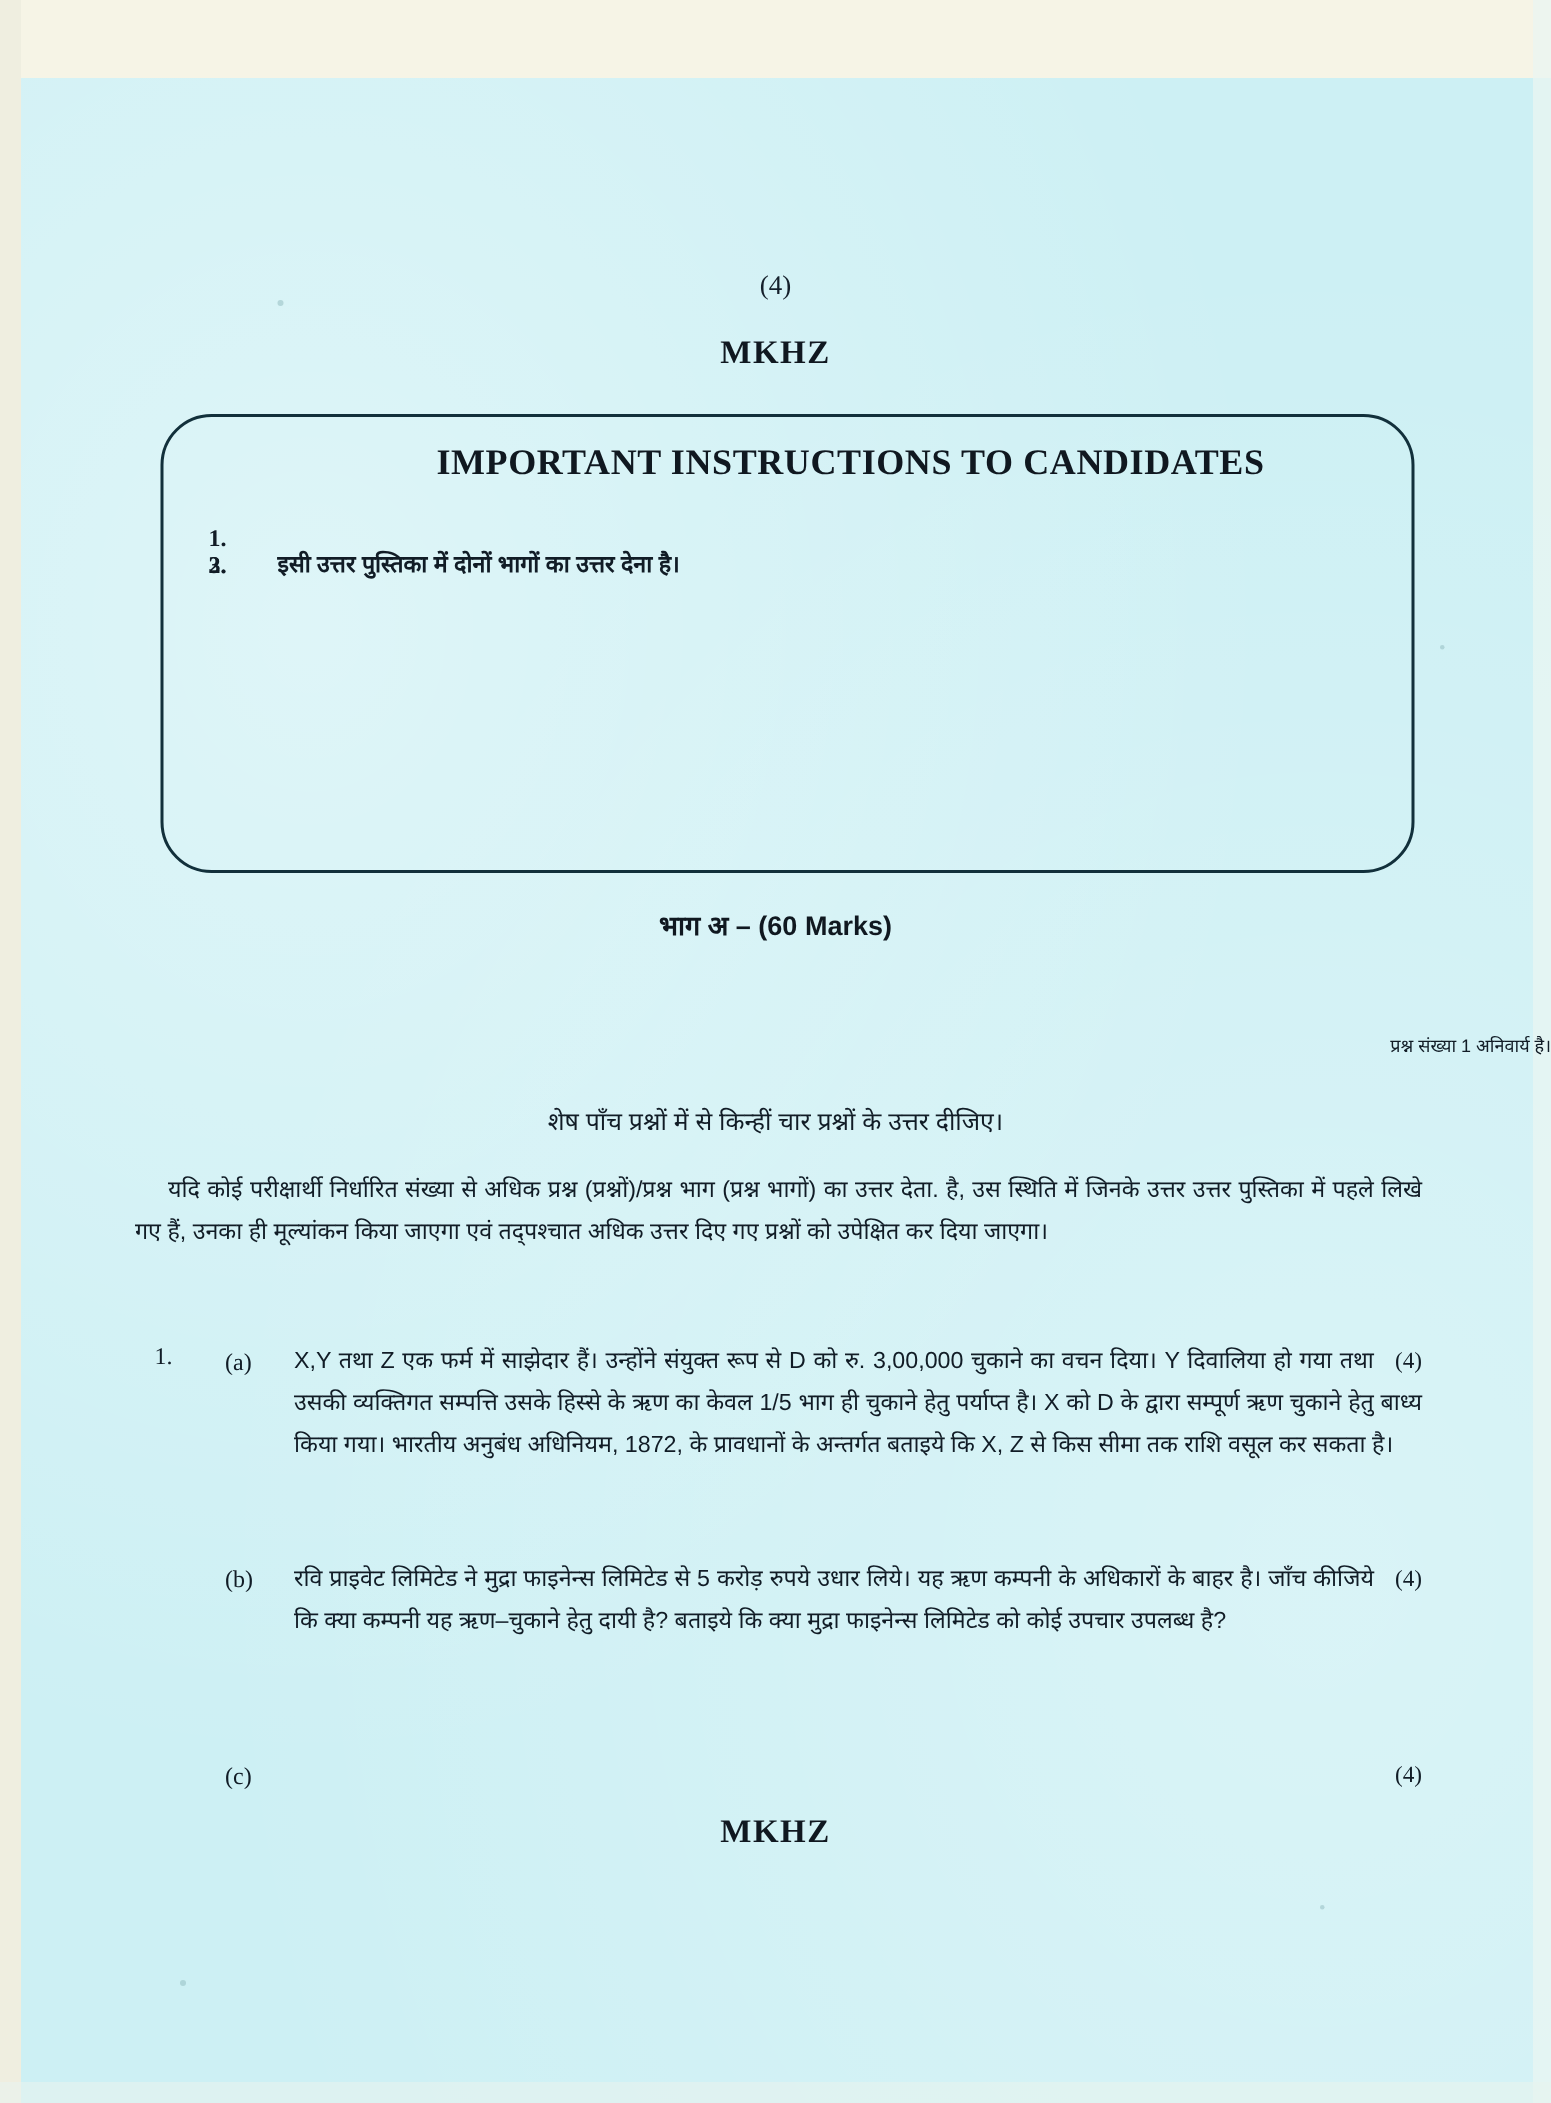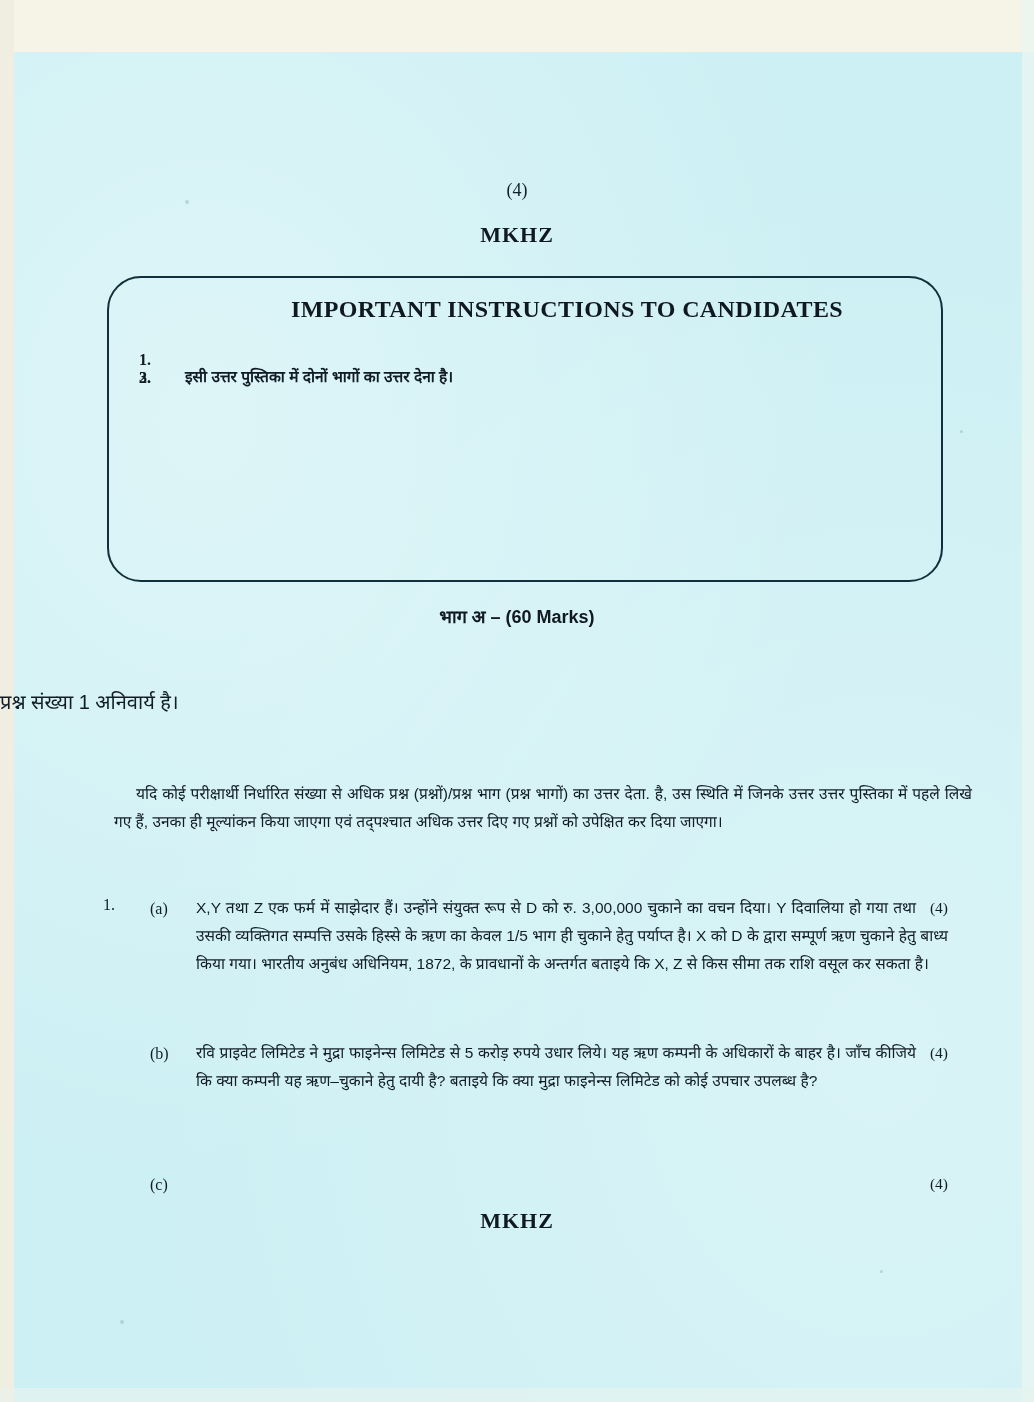--- a/index.html
+++ b/index.html
@@ -141,22 +141,22 @@
     font-size: 18px;
     font-weight: bold;
     font-family: "Liberation Sans", sans-serif;
     color: #101820;
   }
   .note1 {
     position: absolute;
     left: 0;
     top: 688px;
     width: 1034px;
-    text-align: left;
-    font-size: 20px;
+    text-align: right;
+    font-size: 12px;
     font-family: "Liberation Sans", sans-serif;
     color: #111c26;
   }
   .note2 {
     position: absolute;
     left: 0;
     top: 735px;
     width: 1034px;
     text-align: center;
     font-size: 16.5px;
@@ -167,21 +167,20 @@
     position: absolute;
     left: 90px;
     top: 780px;
     width: 858px;
     font-size: 15.5px;
     line-height: 1.82;
     font-family: "Liberation Sans", sans-serif;
     color: #111c26;
     text-align: justify;
     text-indent: 22px;
-    margin-left: 24px;
   }
   .q-number {
     position: absolute;
     left: 103px;
     top: 896px;
     font-size: 16px;
     font-family: "Liberation Serif", serif;
     color: #111c26;
   }
   .q-block {
@@ -261,20 +260,21 @@
         <div class="instr-item">
           <span class="instr-num">3.</span>
           <span>इसी उत्तर पुस्तिका में दोनों भागों का उत्तर देना है।</span>
         </div>
 
       </div>
     </div>
 
     <div class="part-heading">भाग  अ  – (60 Marks)</div>
     <div class="note1">प्रश्न संख्या 1 अनिवार्य है।</div>
+    <div class="note2">शेष पाँच प्रश्नों में से किन्हीं चार प्रश्नों के उत्तर दीजिए।</div>
     <div class="para">यदि कोई परीक्षार्थी निर्धारित संख्या से अधिक प्रश्न (प्रश्नों)/प्रश्न भाग (प्रश्न भागों) का उत्तर देता. है, उस स्थिति में जिनके उत्तर उत्तर पुस्तिका में पहले लिखे गए हैं, उनका ही मूल्यांकन किया जाएगा एवं तद्पश्चात अधिक उत्तर दिए गए प्रश्नों को उपेक्षित कर दिया जाएगा।</div>
 
     <div class="q-number">1.</div>
 
     <div class="q-block qa">
       <span class="q-label">(a)</span>
       <span class="marks marks-inline">(4)</span>
       <span>X,Y तथा Z  एक फर्म में साझेदार हैं। उन्होंने संयुक्त रूप से D को रु. 3,00,000 चुकाने का वचन दिया। Y दिवालिया हो गया तथा उसकी व्यक्तिगत सम्पत्ति उसके हिस्से के ऋण का केवल 1/5 भाग ही चुकाने हेतु पर्याप्त है। X को D के द्वारा सम्पूर्ण ऋण चुकाने हेतु बाध्य किया गया। भारतीय अनुबंध अधिनियम, 1872, के प्रावधानों के अन्तर्गत बताइये कि X, Z से किस सीमा तक राशि वसूल कर सकता है।</span>
     </div>
 

